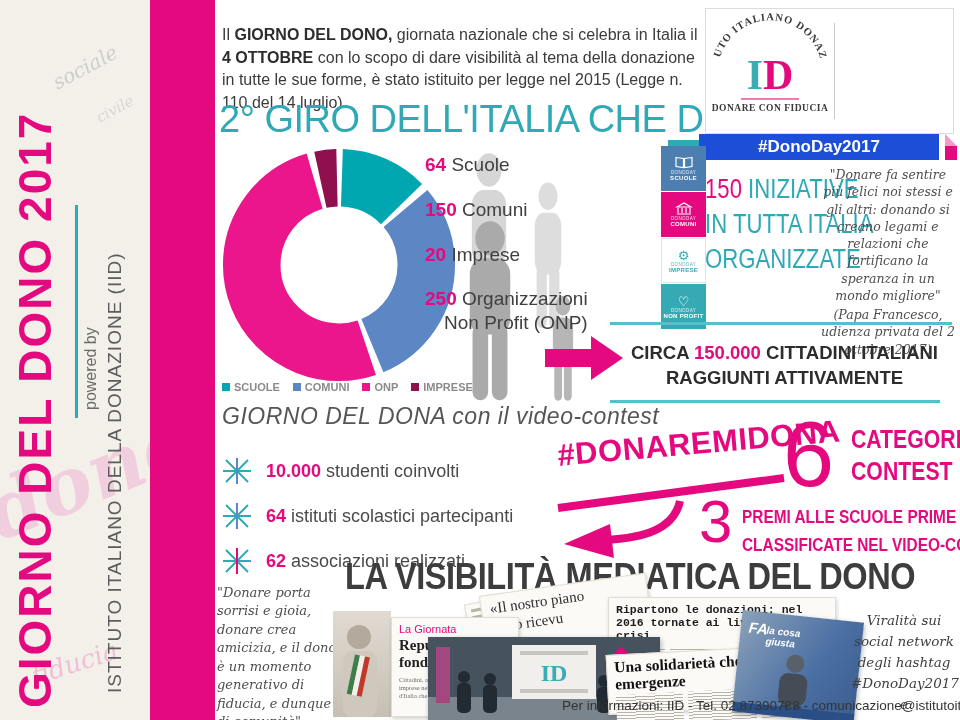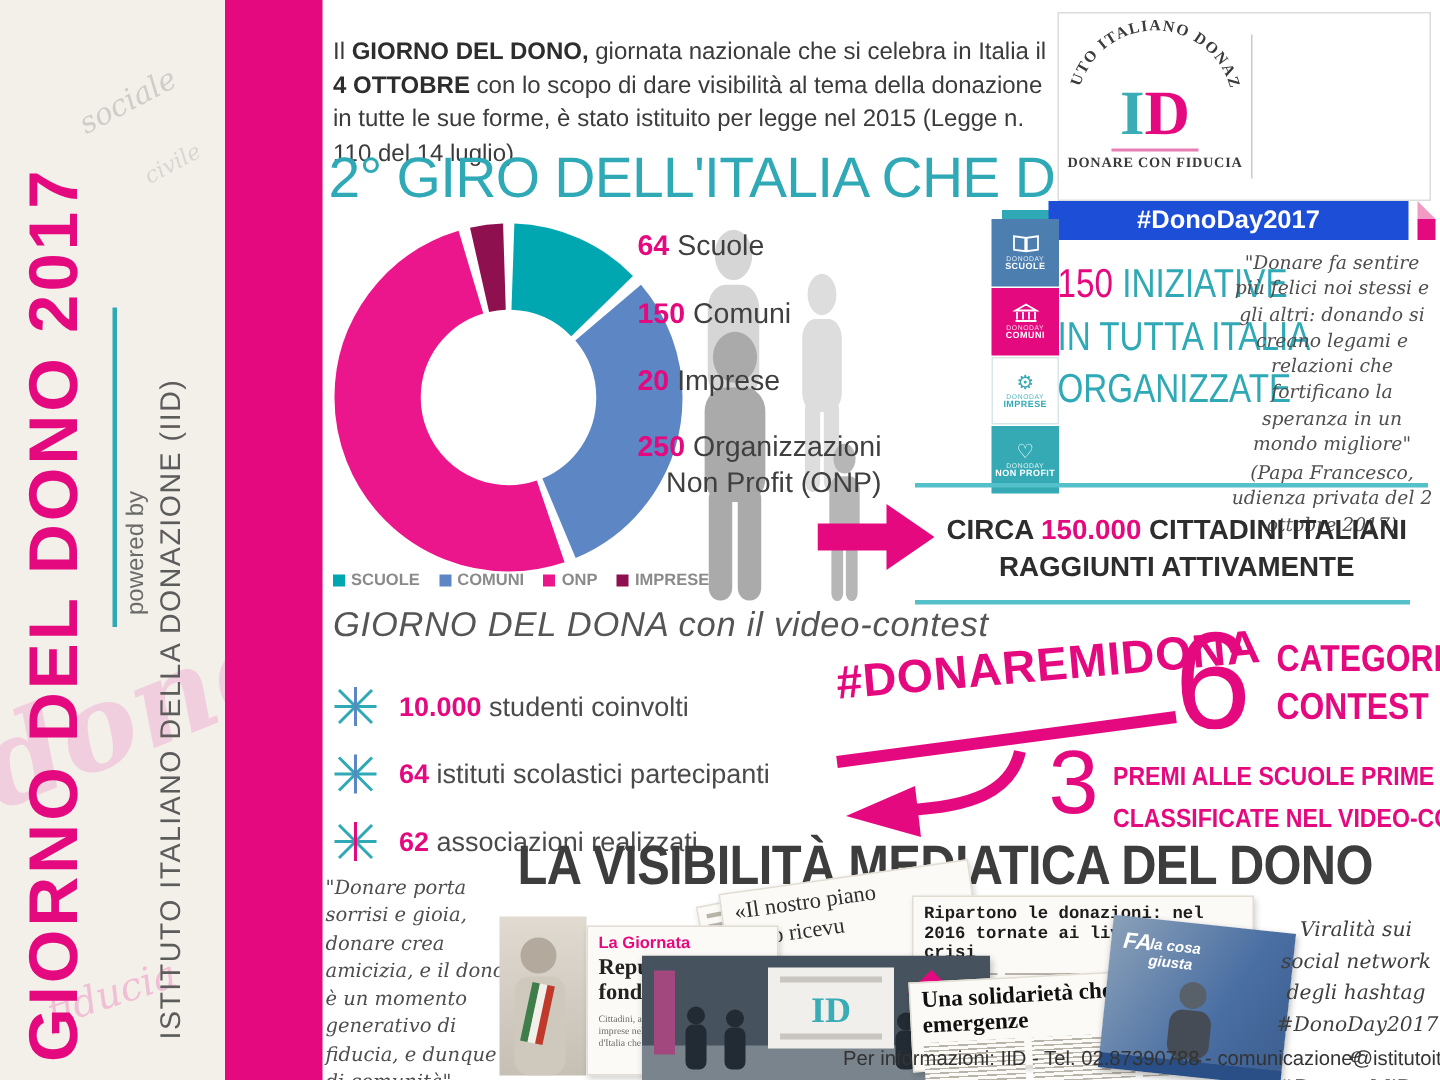--- a/index.html
+++ b/index.html
@@ -105,21 +105,21 @@
 
   
   .media-h{left:345px;top:556px;font-size:37px;font-weight:800;color:#3d3d3d;white-space:nowrap;
            transform:scaleX(.88);transform-origin:left top;letter-spacing:-.5px;}
   .quote-matt{left:217px;top:584px;width:120px;font-size:13px;line-height:1.42;color:#4e4e4e;}
 
   
   .clip{background:#fcfaf6;border:1px solid #e2ddd2;box-shadow:1px 2px 4px rgba(0,0,0,.18);}
   .photoM{left:333px;top:611px;width:58px;height:106px;background:linear-gradient(#e0dad1,#c6bfb4);}
   .clipA{left:391px;top:617px;width:128px;height:100px;padding:5px 7px;box-sizing:border-box;}
-  .clipA .kick{color:#e5097f;font-weight:700;font-size:11px;margin-bottom:2px;}
+  .clipA .kick{color:#e5097f;font-weight:400;font-size:11px;margin-bottom:2px;}
   .clipA .head{font-family:"Liberation Serif",serif;font-weight:700;font-size:15px;
                line-height:1.12;color:#222;}
   .clipA .body{font-family:"Liberation Serif",serif;font-size:6.5px;color:#6c6c6c;
                margin-top:5px;line-height:1.3;}
   .clipTop{left:468px;top:594px;width:95px;height:42px;transform:rotate(-11deg);padding:5px;}
   .bar{height:3px;background:#b9b4aa;margin-bottom:4px;}
   .clipB{left:483px;top:584px;width:168px;height:70px;transform:rotate(-8deg);padding:4px 8px;
          box-sizing:border-box;font-family:"Liberation Serif",serif;font-size:15px;
          line-height:1.25;color:#2e2e2e;}
   .tv1{left:428px;top:637px;width:232px;height:83px;box-shadow:1px 2px 5px rgba(0,0,0,.3);}

